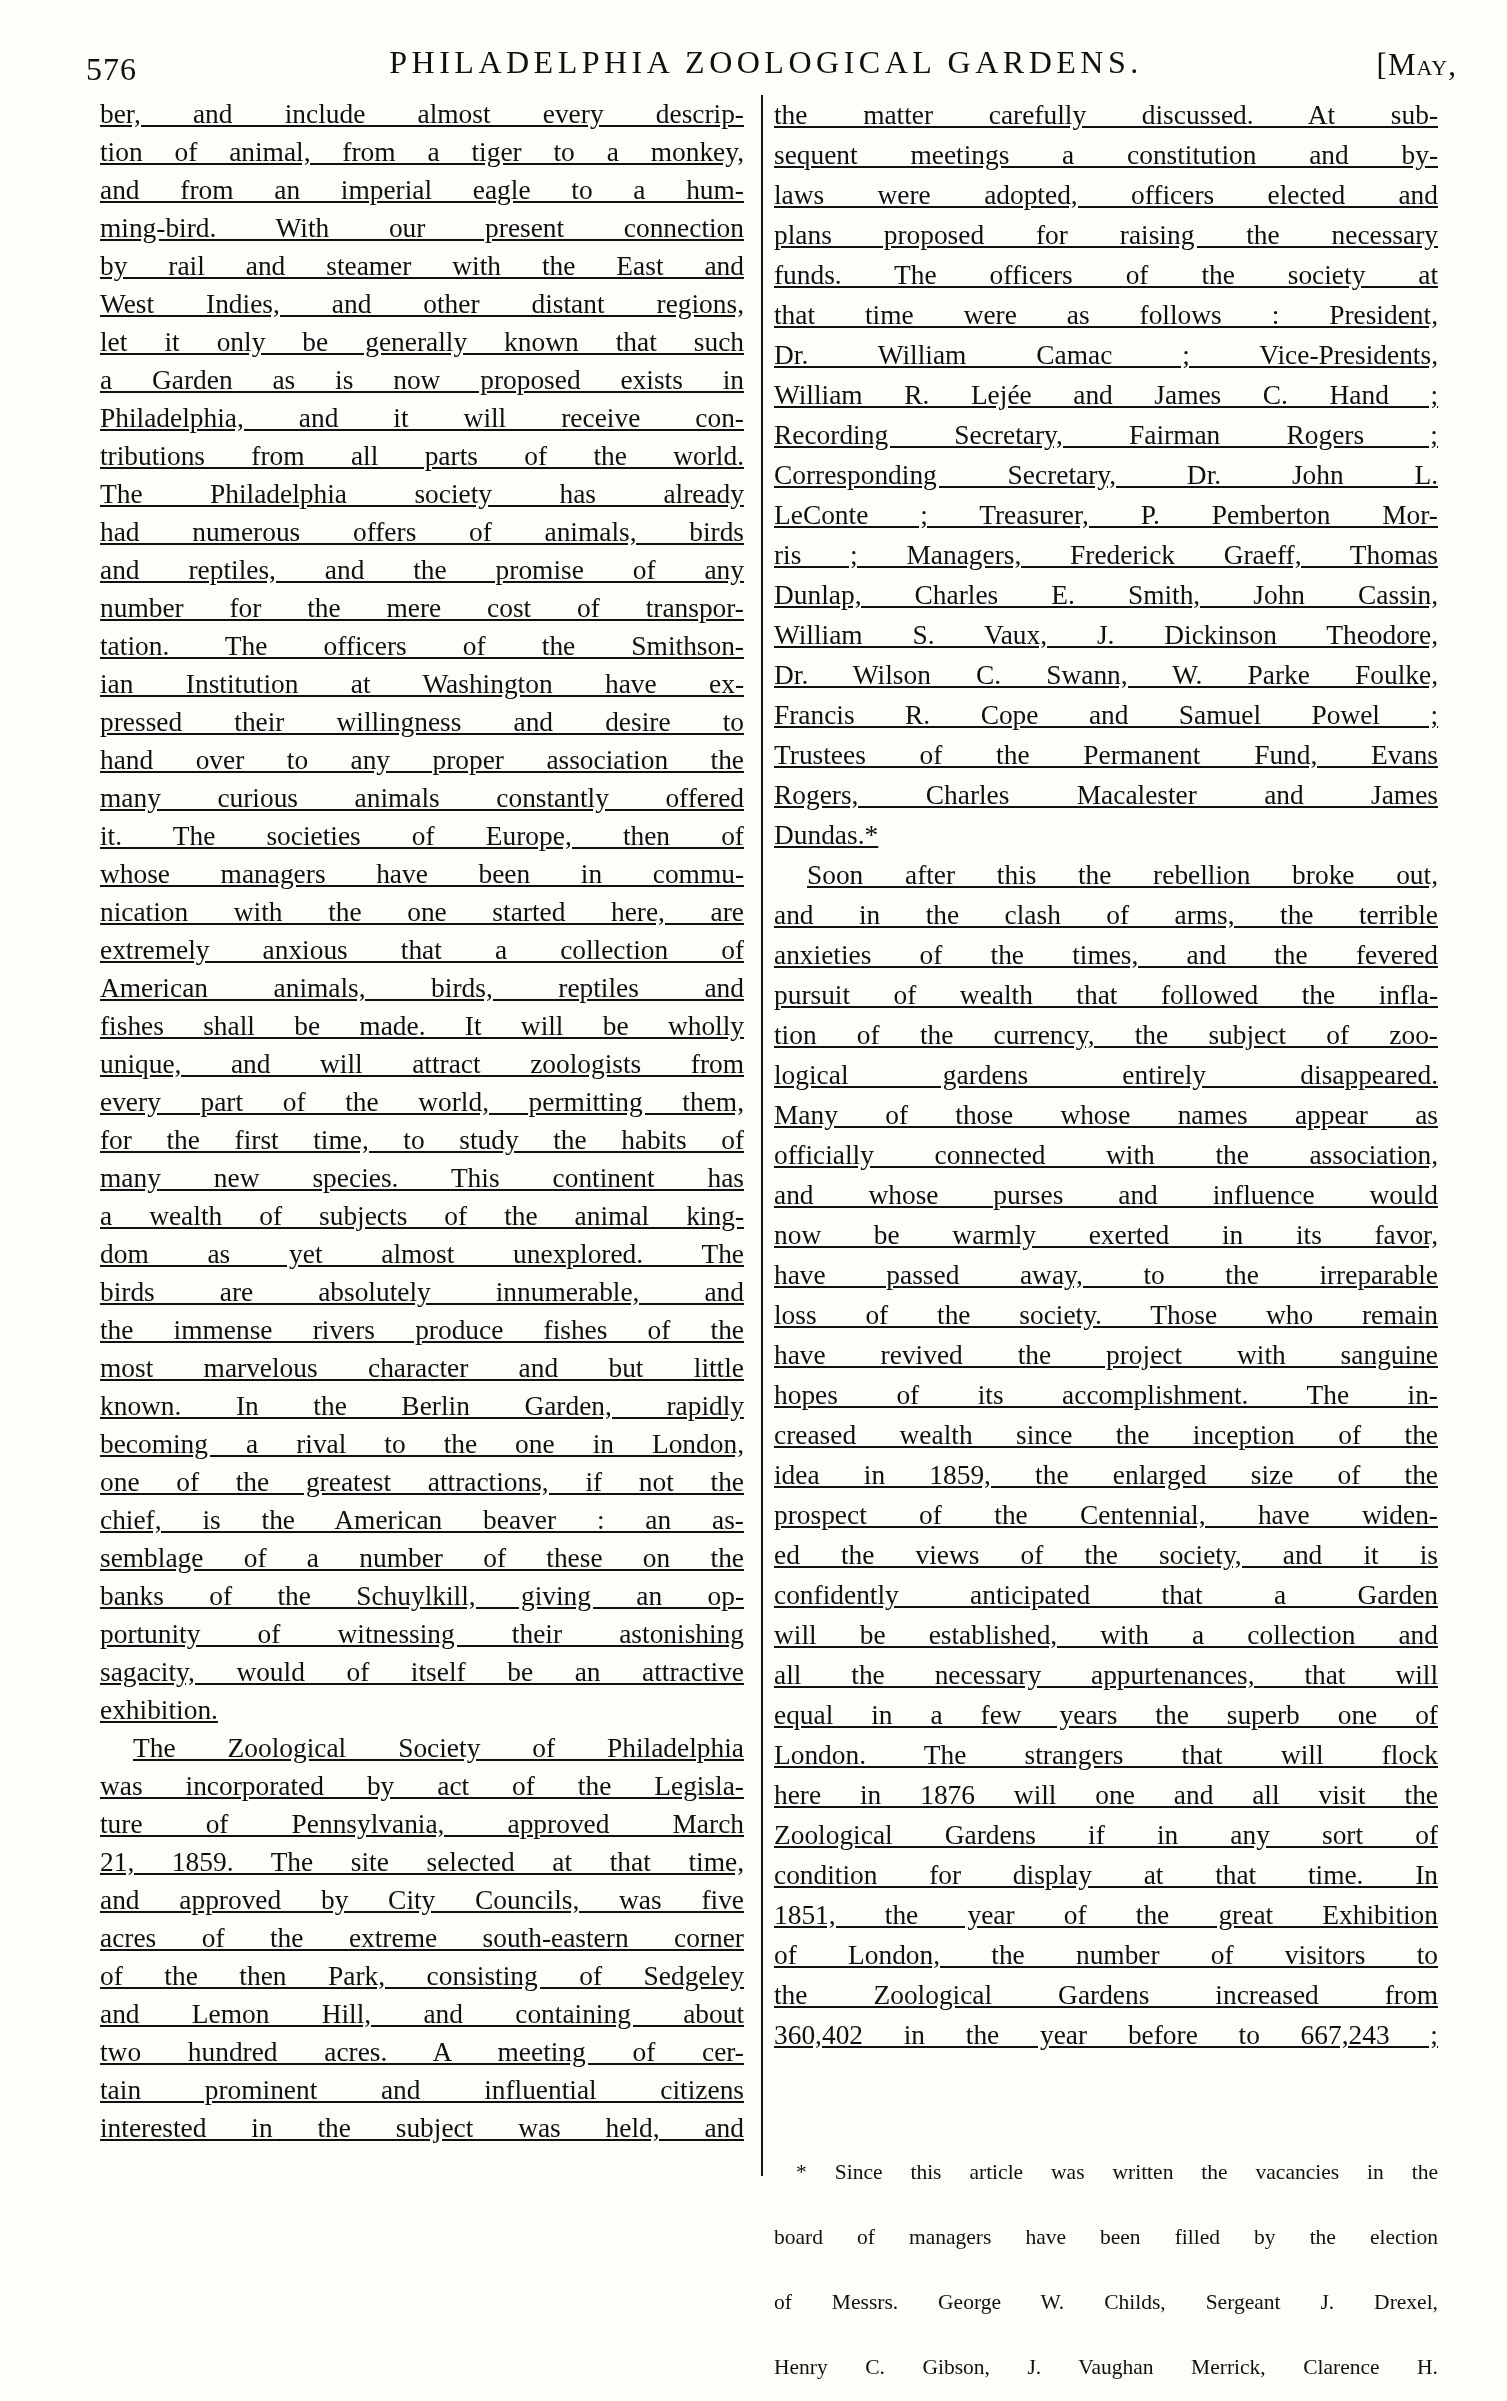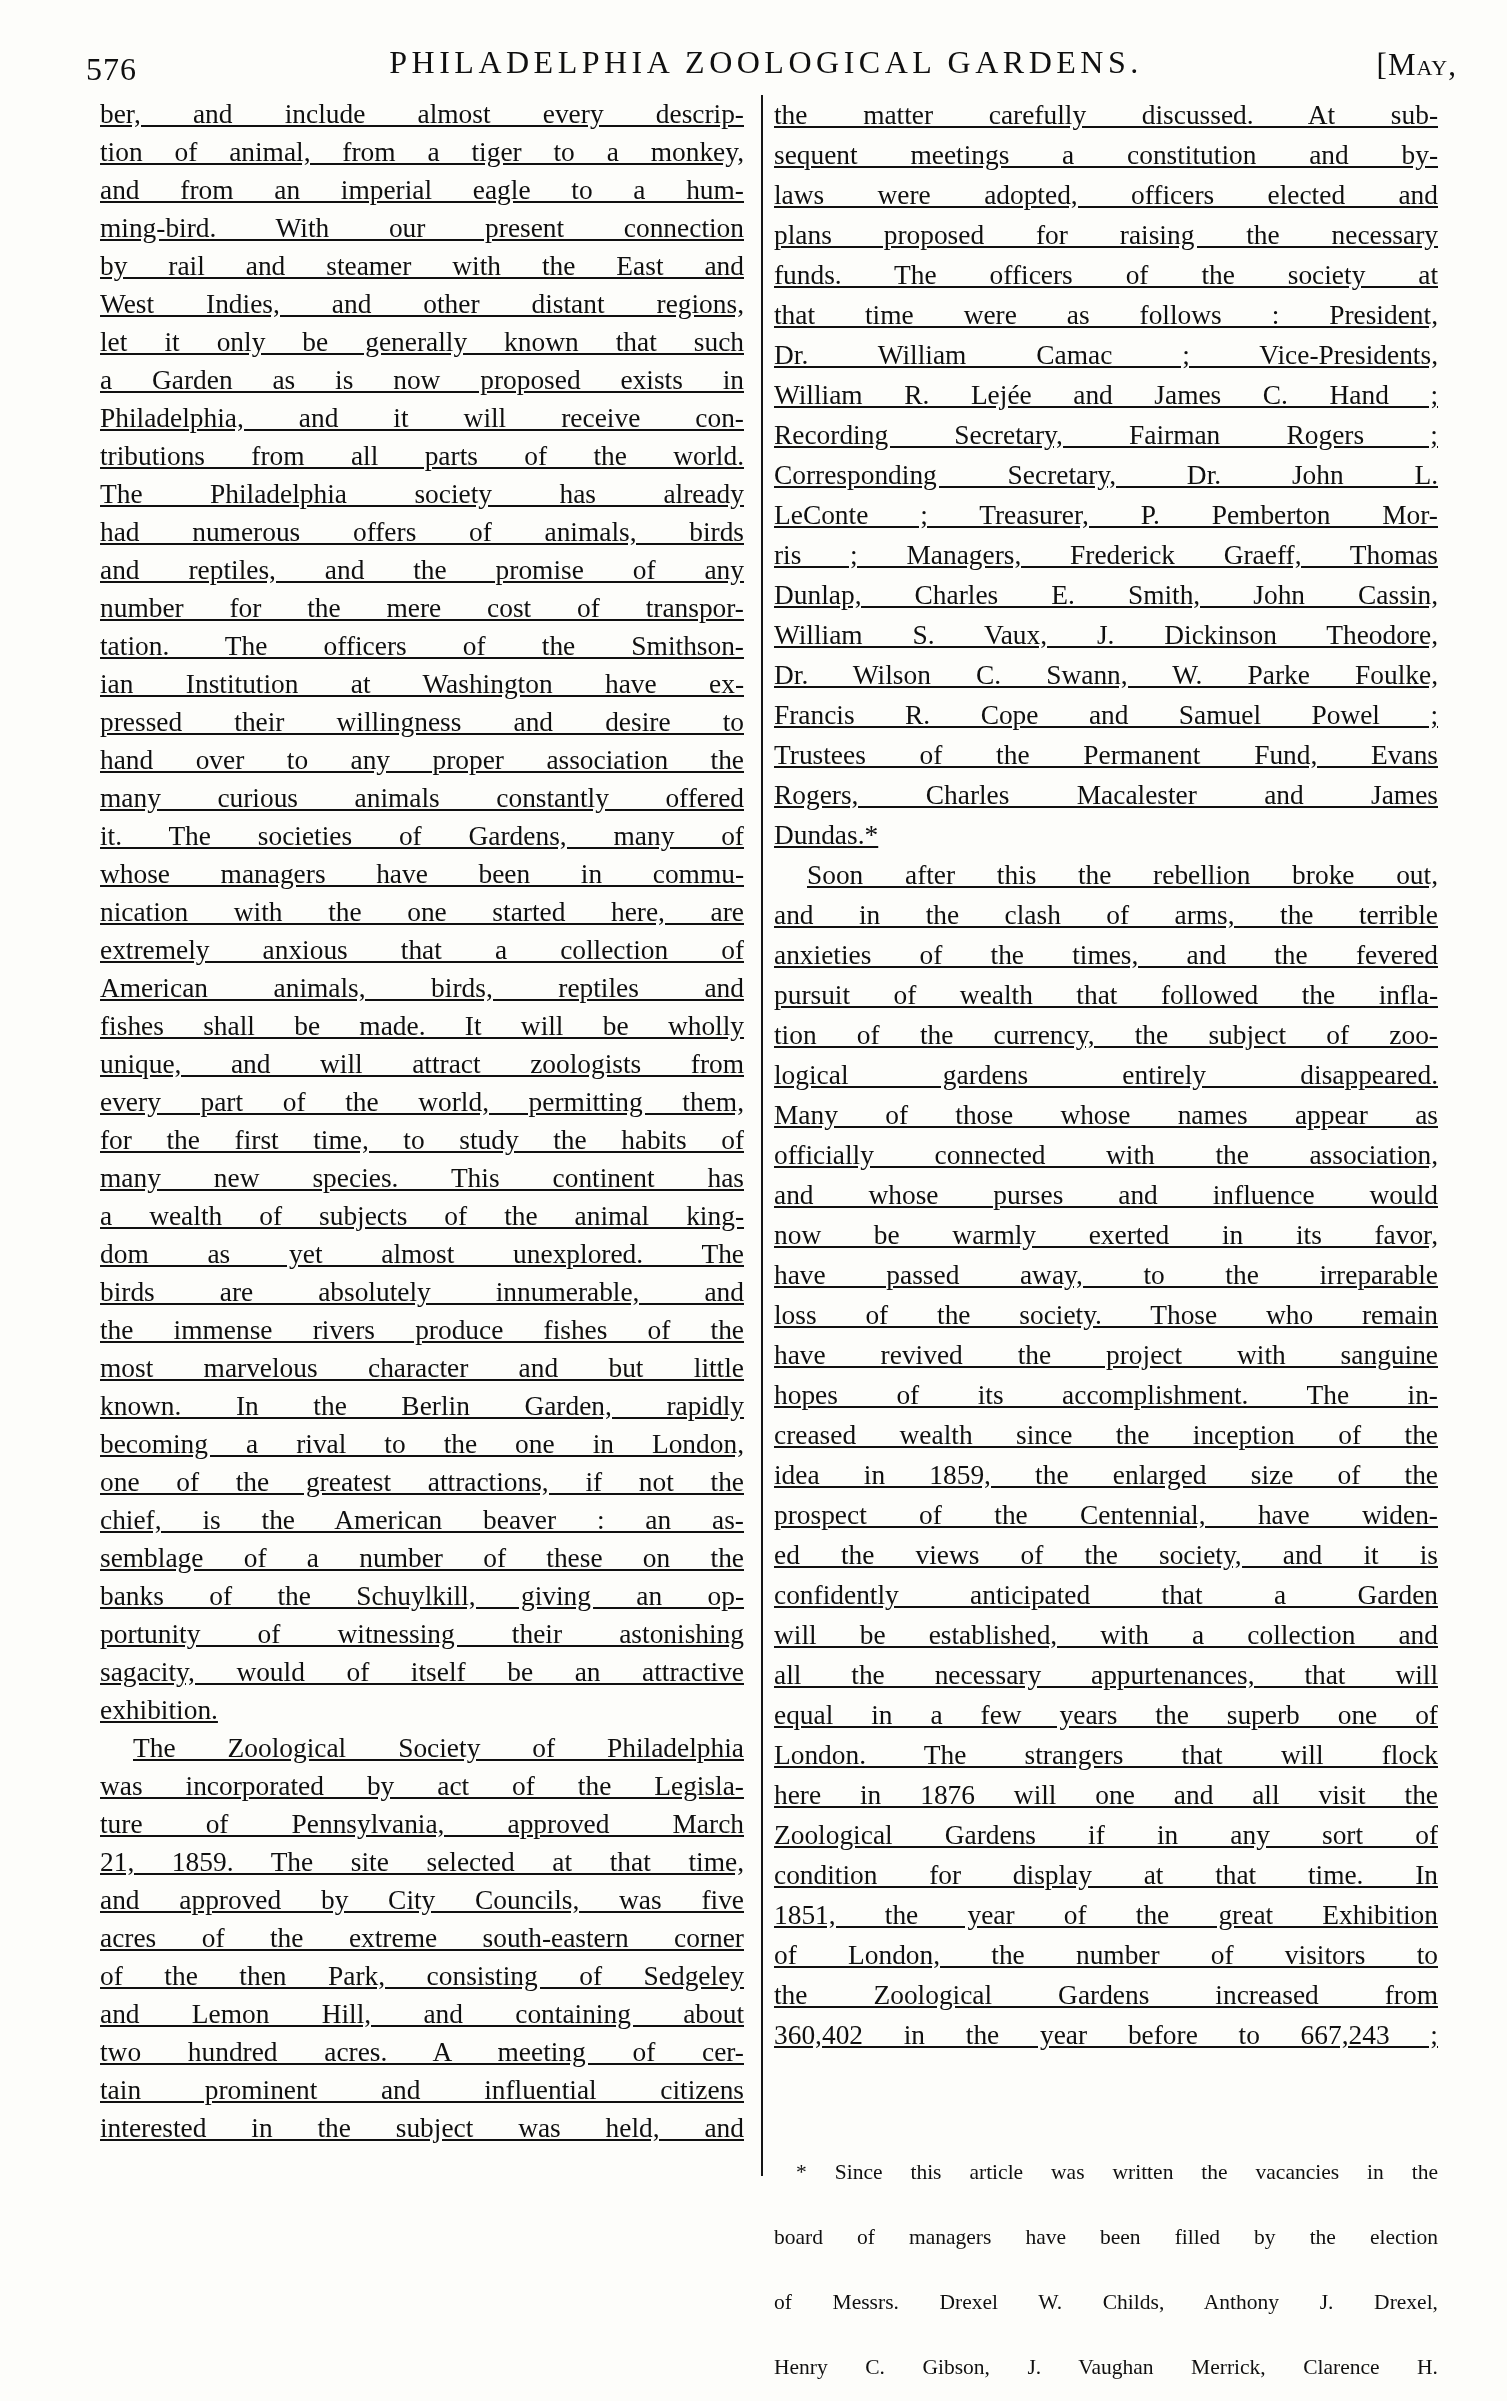--- a/index.html
+++ b/index.html
@@ -121,21 +121,21 @@
       <div class="line">tributions from all parts of the world.</div>
       <div class="line">The Philadelphia society has already</div>
       <div class="line">had numerous offers of animals, birds</div>
       <div class="line">and reptiles, and the promise of any</div>
       <div class="line">number for the mere cost of transpor-</div>
       <div class="line">tation. The officers of the Smithson-</div>
       <div class="line">ian Institution at Washington have ex-</div>
       <div class="line">pressed their willingness and desire to</div>
       <div class="line">hand over to any proper association the</div>
       <div class="line">many curious animals constantly offered</div>
-      <div class="line">it. The societies of Gardens, many of</div>
+      <div class="line">it. The societies of Europe, then of</div>
       <div class="line">whose managers have been in commu-</div>
       <div class="line">nication with the one started here, are</div>
       <div class="line">extremely anxious that a collection of</div>
       <div class="line">American animals, birds, reptiles and</div>
       <div class="line">fishes shall be made. It will be wholly</div>
       <div class="line">unique, and will attract zoologists from</div>
       <div class="line">every part of the world, permitting them,</div>
       <div class="line">for the first time, to study the habits of</div>
       <div class="line">many new species. This continent has</div>
       <div class="line">a wealth of subjects of the animal king-</div>
@@ -215,19 +215,19 @@
       <div class="line">condition for display at that time. In</div>
       <div class="line">1851, the year of the great Exhibition</div>
       <div class="line">of London, the number of visitors to</div>
       <div class="line">the Zoological Gardens increased from</div>
       <div class="line">360,402 in the year before to 667,243 ;</div>
     </div>
 
   <div class="footnote">
       <div class="line indent">* Since this article was written the vacancies in the</div>
       <div class="line">board of managers have been filled by the election</div>
-      <div class="line">of Messrs. Drexel W. Childs, Anthony J. Drexel,</div>
+      <div class="line">of Messrs. George W. Childs, Sergeant J. Drexel,</div>
       <div class="line">Henry C. Gibson, J. Vaughan Merrick, Clarence H.</div>
       <div class="line no-just">Clark and Theodore L. Harrison.</div>
     </div>
 
 </div>
 
 
 </body></html>

